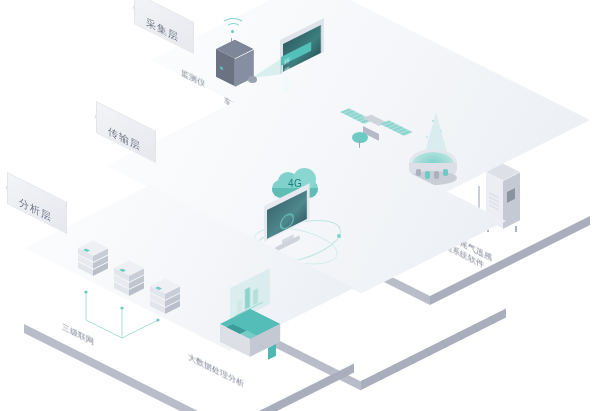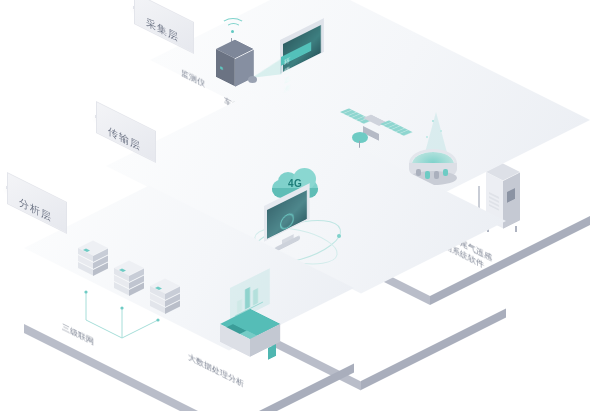--- a/index.html
+++ b/index.html
@@ -208,21 +208,21 @@
   </div>
 
   <div class="iso" style="left:258px;top:168px;">
 
     <div class="q" style="left:14px;top:0px;width:46px;height:30px;">
       <div style="position:absolute;left:0;top:12px;width:46px;height:17px;border-radius:9px;background:#7fd1cb;"></div>
       <div style="position:absolute;left:6px;top:4px;width:20px;height:19px;border-radius:50%;background:#7fd1cb;"></div>
       <div style="position:absolute;left:21px;top:0px;width:23px;height:22px;border-radius:50%;background:#8ad7d1;"></div>
       <div style="position:absolute;left:0;top:20px;width:46px;height:10px;border-radius:0 0 9px 9px;background:#5fbdb6;"></div>
     </div>
-    <div class="q" style="left:30px;top:10px;color:#1d7d79;font-size:10px;font-weight:bold;letter-spacing:.5px;">4G</div>
+    <div class="q" style="left:30px;top:10px;color:#1d7d79;font-size:10px;font-weight:normal;letter-spacing:.5px;">4G</div>
 
     <svg class="wires" width="110" height="100" style="left:-14px;top:22px;">
       <ellipse cx="52" cy="52" rx="46" ry="18" fill="none" stroke="#bfe6e3" stroke-width="1" transform="rotate(-16 52 52)"></ellipse>
       <ellipse cx="52" cy="56" rx="42" ry="16" fill="none" stroke="#d2eceb" stroke-width="1" transform="rotate(12 52 56)"></ellipse>
       <circle cx="8" cy="58" r="2" fill="#7fd1cb"></circle>
       <circle cx="95" cy="46" r="2" fill="#7fd1cb"></circle>
     </svg>
 
     <div class="q" style="left:6px;top:38px;width:46px;height:36px;background:#e6e9ef;transform:matrix(1,-0.5,0,1,0,0);"></div>
     <div class="q" style="left:9px;top:42px;width:40px;height:29px;background:linear-gradient(150deg,#3b6a72,#4e878c 60%,#35656c);transform:matrix(1,-0.5,0,1,0,0);"></div>

